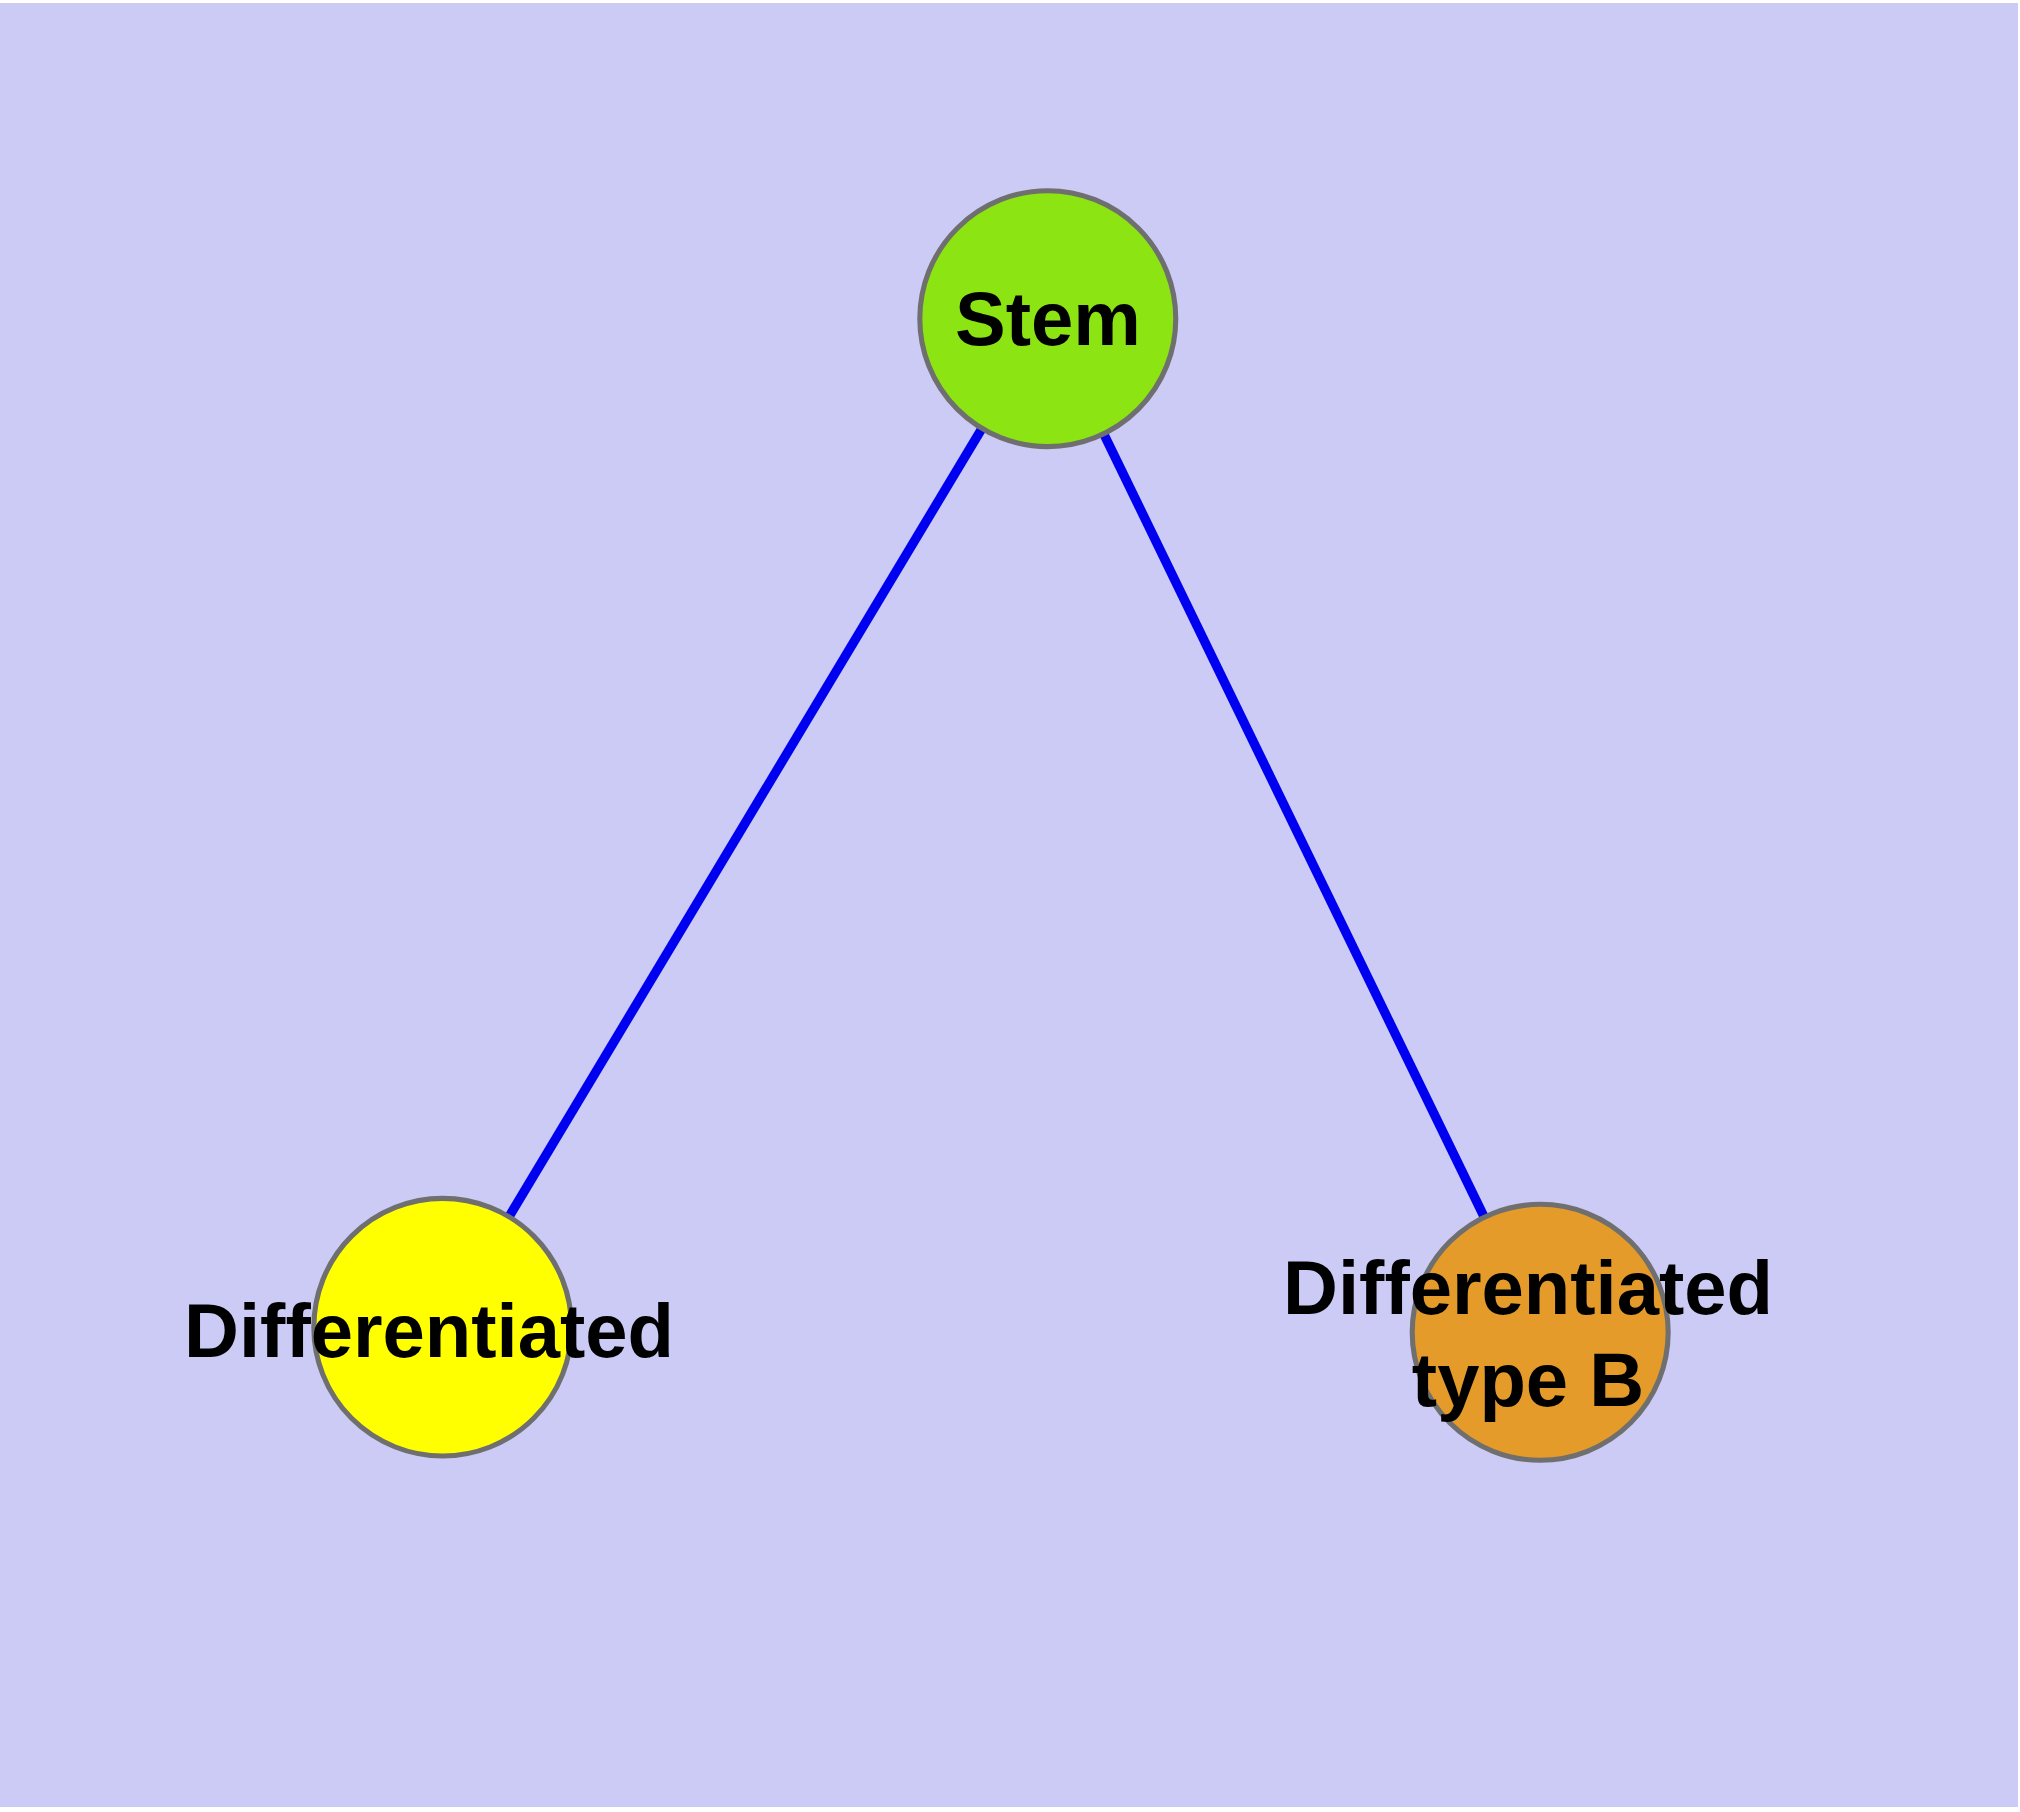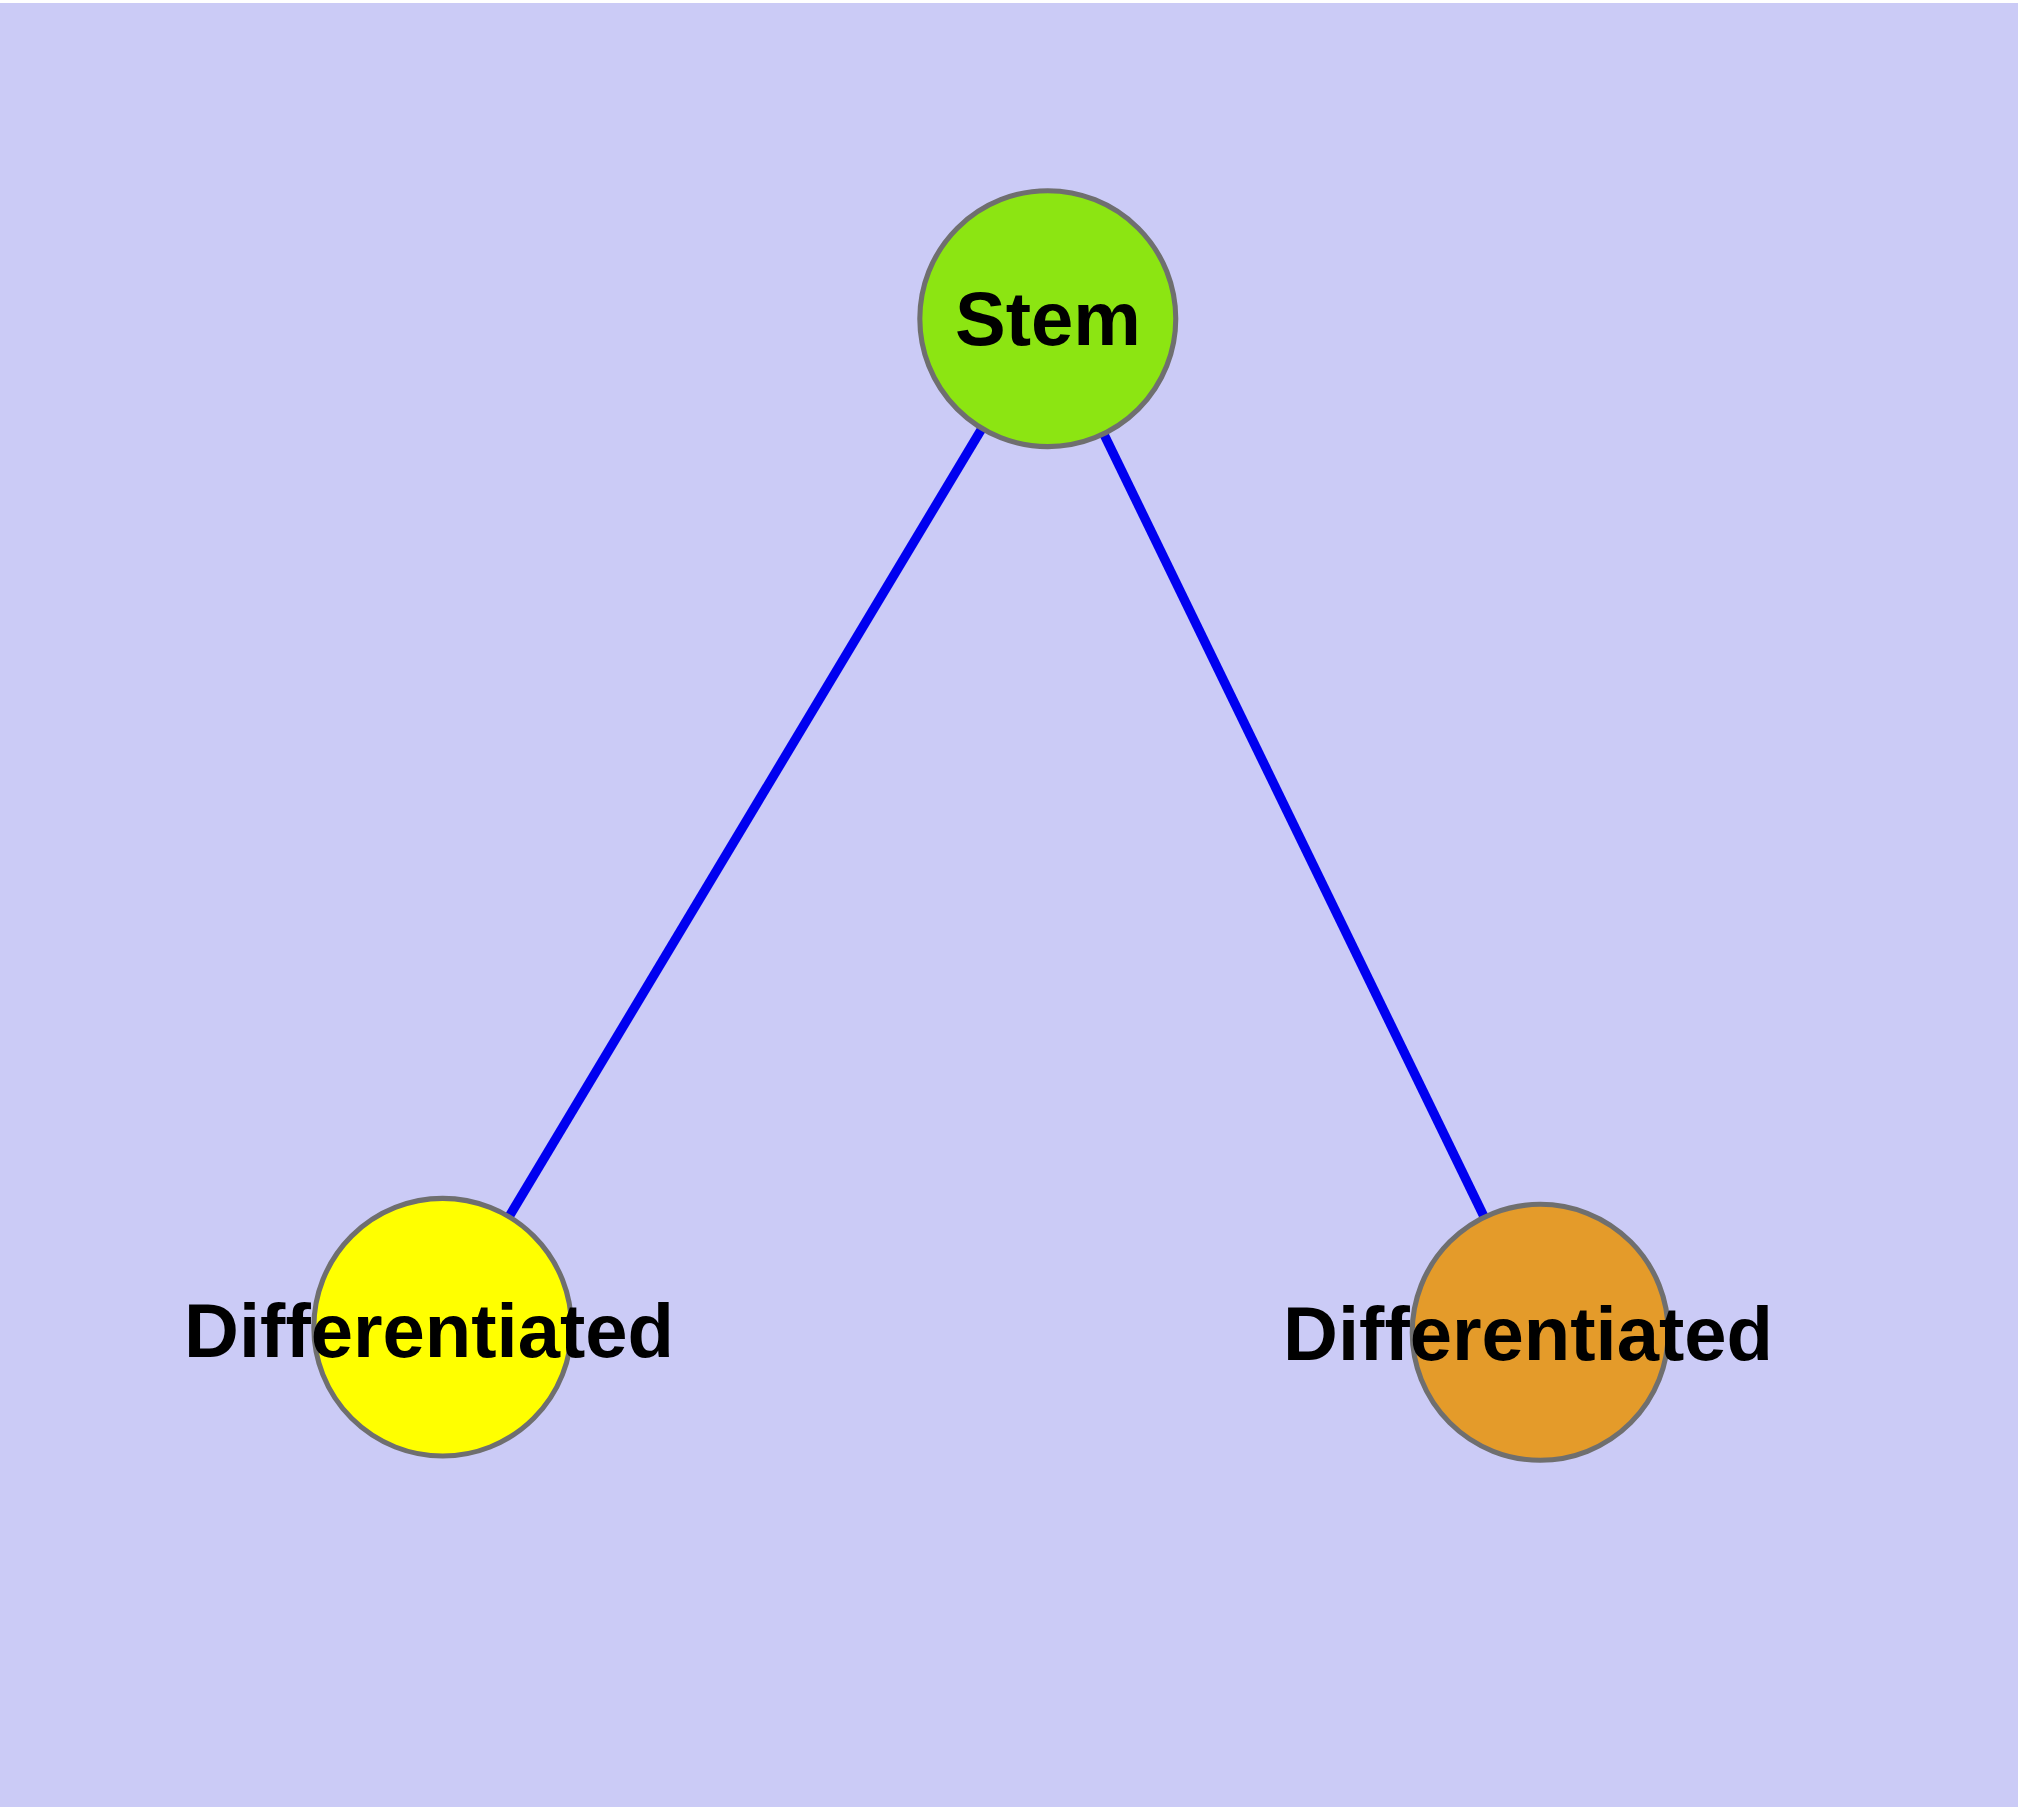--- a/index.html
+++ b/index.html
@@ -64,16 +64,17 @@
   <div class="node-label" style="left: 1048px; top: 319px; color: rgb(0, 0, 0);">
     <div>Stem</div>
   </div>
 
   <div class="node-label" style="left: 429px; top: 1331px; color: rgb(0, 0, 0);">
     <div>Differentiated</div>
   </div>
 
   <div class="node-label" style="left: 1528px; top: 1334px; color: rgb(0, 0, 0);">
     <div>Differentiated</div>
+    <div>type B</div>
   </div>
 
 </div>
 
 
 </body></html>

